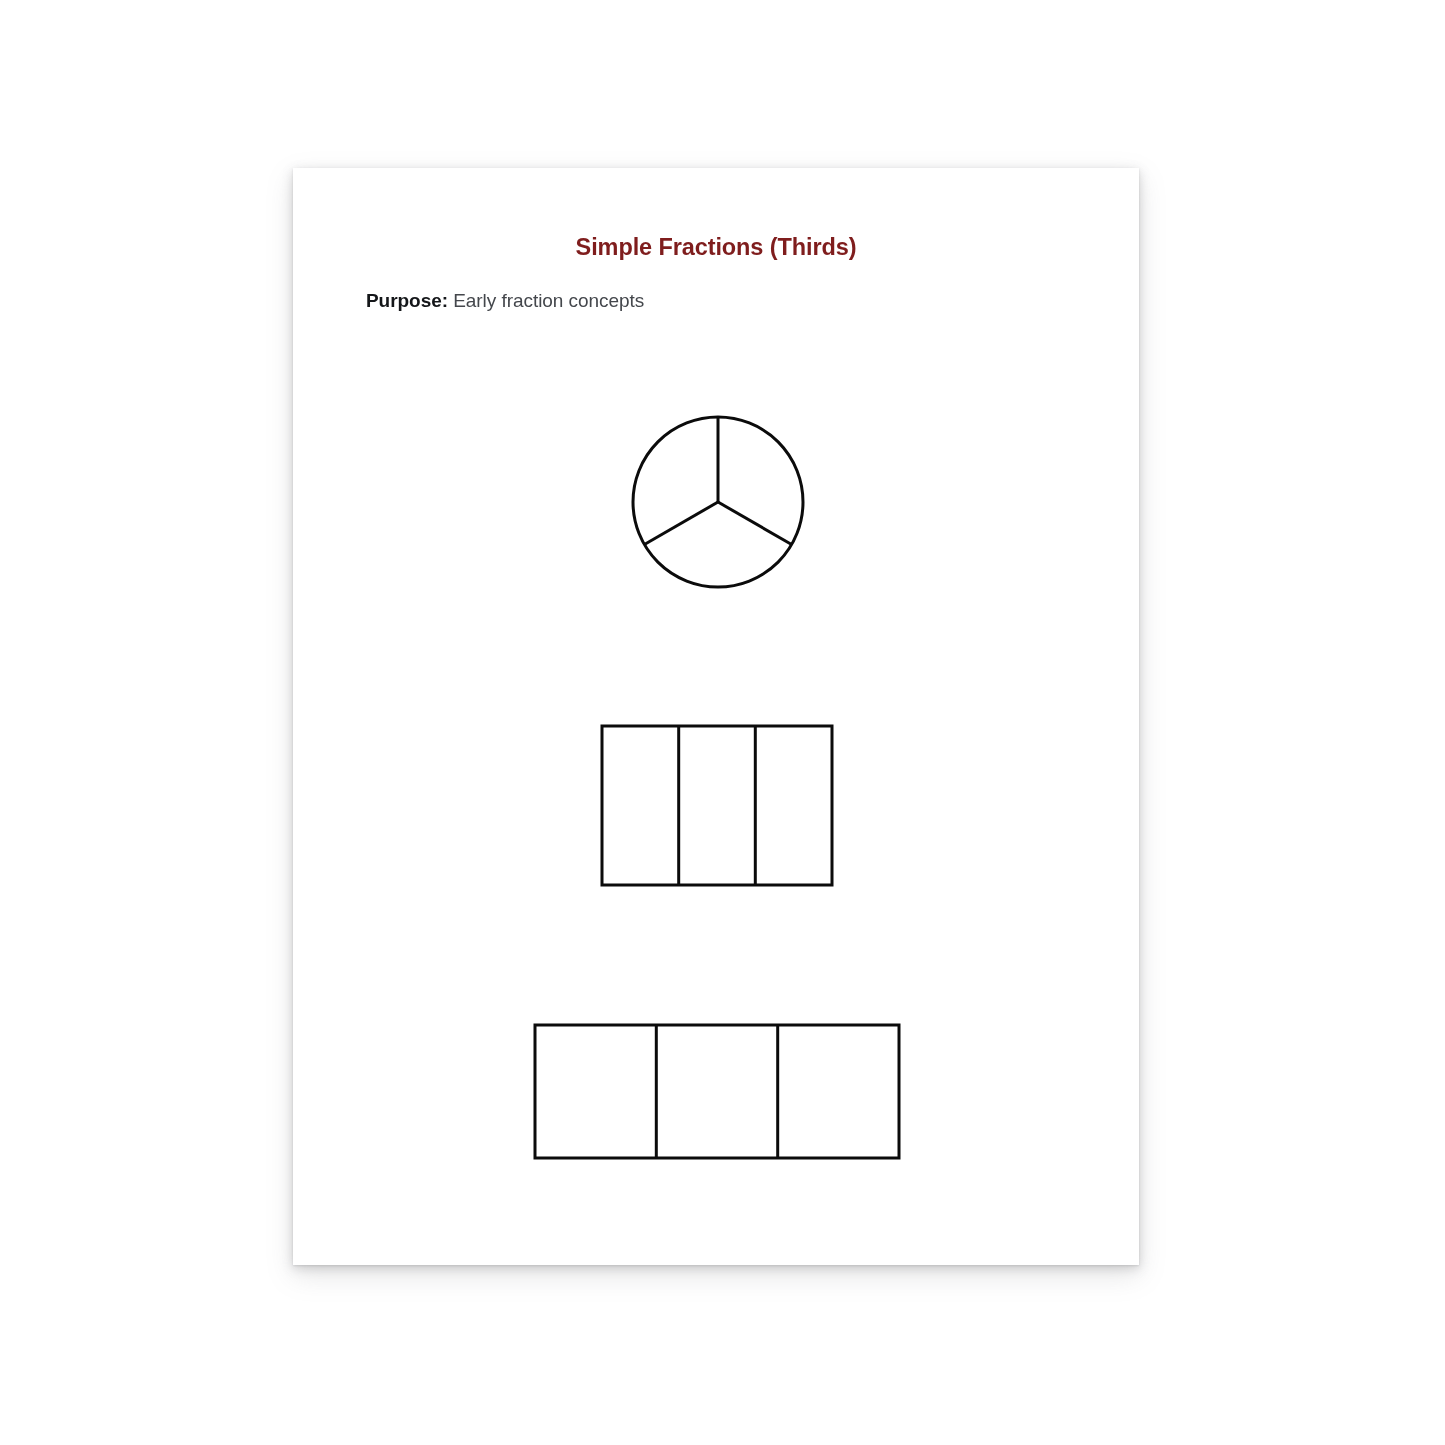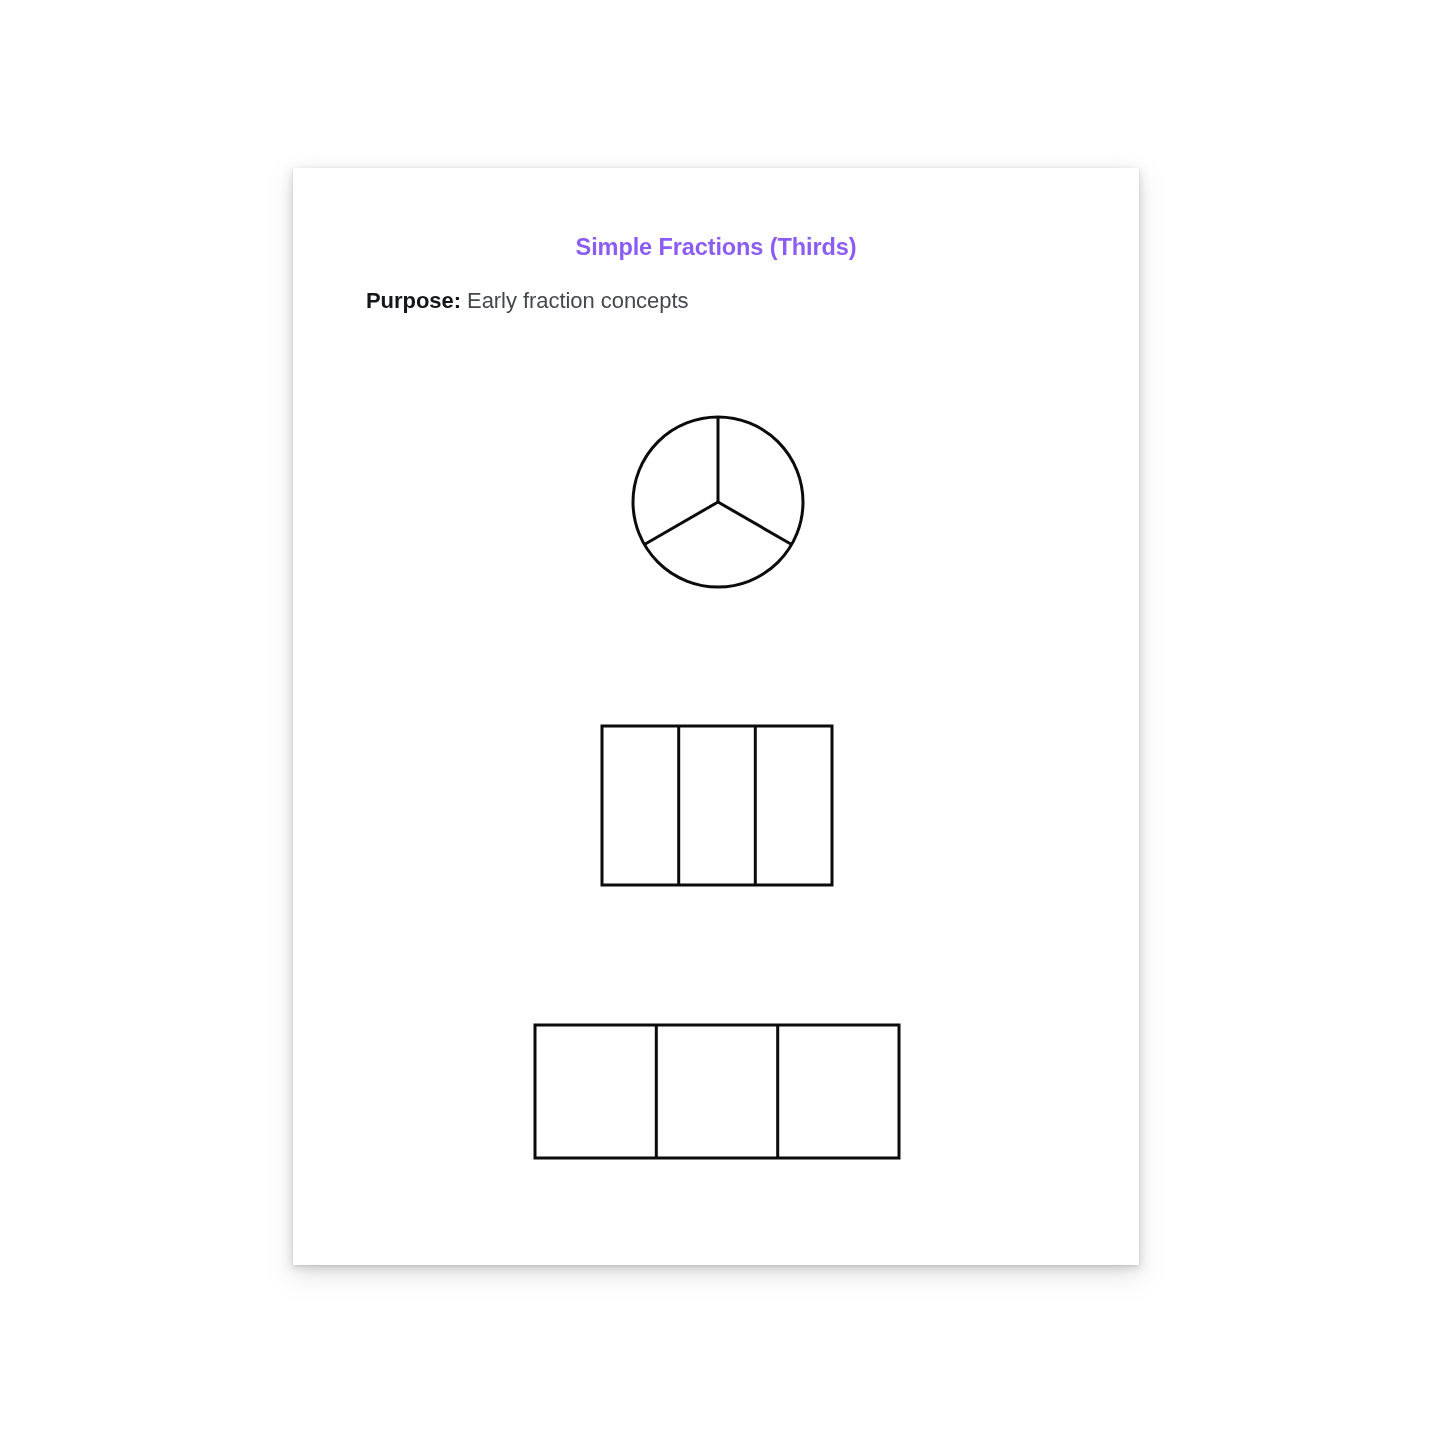--- a/index.html
+++ b/index.html
@@ -30,31 +30,31 @@
                 0 1px 2px rgba(130,130,135,0.22);
   }
   .page-title {
     position: absolute;
     left: 0;
     top: 66px;
     width: 846px;
     text-align: center;
     font-size: 23.5px;
     font-weight: bold;
-    color: #8b5cf6;
+    color: #7f1d1d;
     letter-spacing: -0.1px;
   }
   .body-block {
     position: absolute;
     left: 73px;
     top: 120px;
     width: 700px;
   }
   .body-line {
-    font-size: 22px;
+    font-size: 19px;
     line-height: 26px;
     color: #44474c;
     letter-spacing: -0.05px;
   }
   .body-line .lead {
     font-weight: bold;
     color: #141619;
   }
   .shape-wrap {
     position: absolute;

